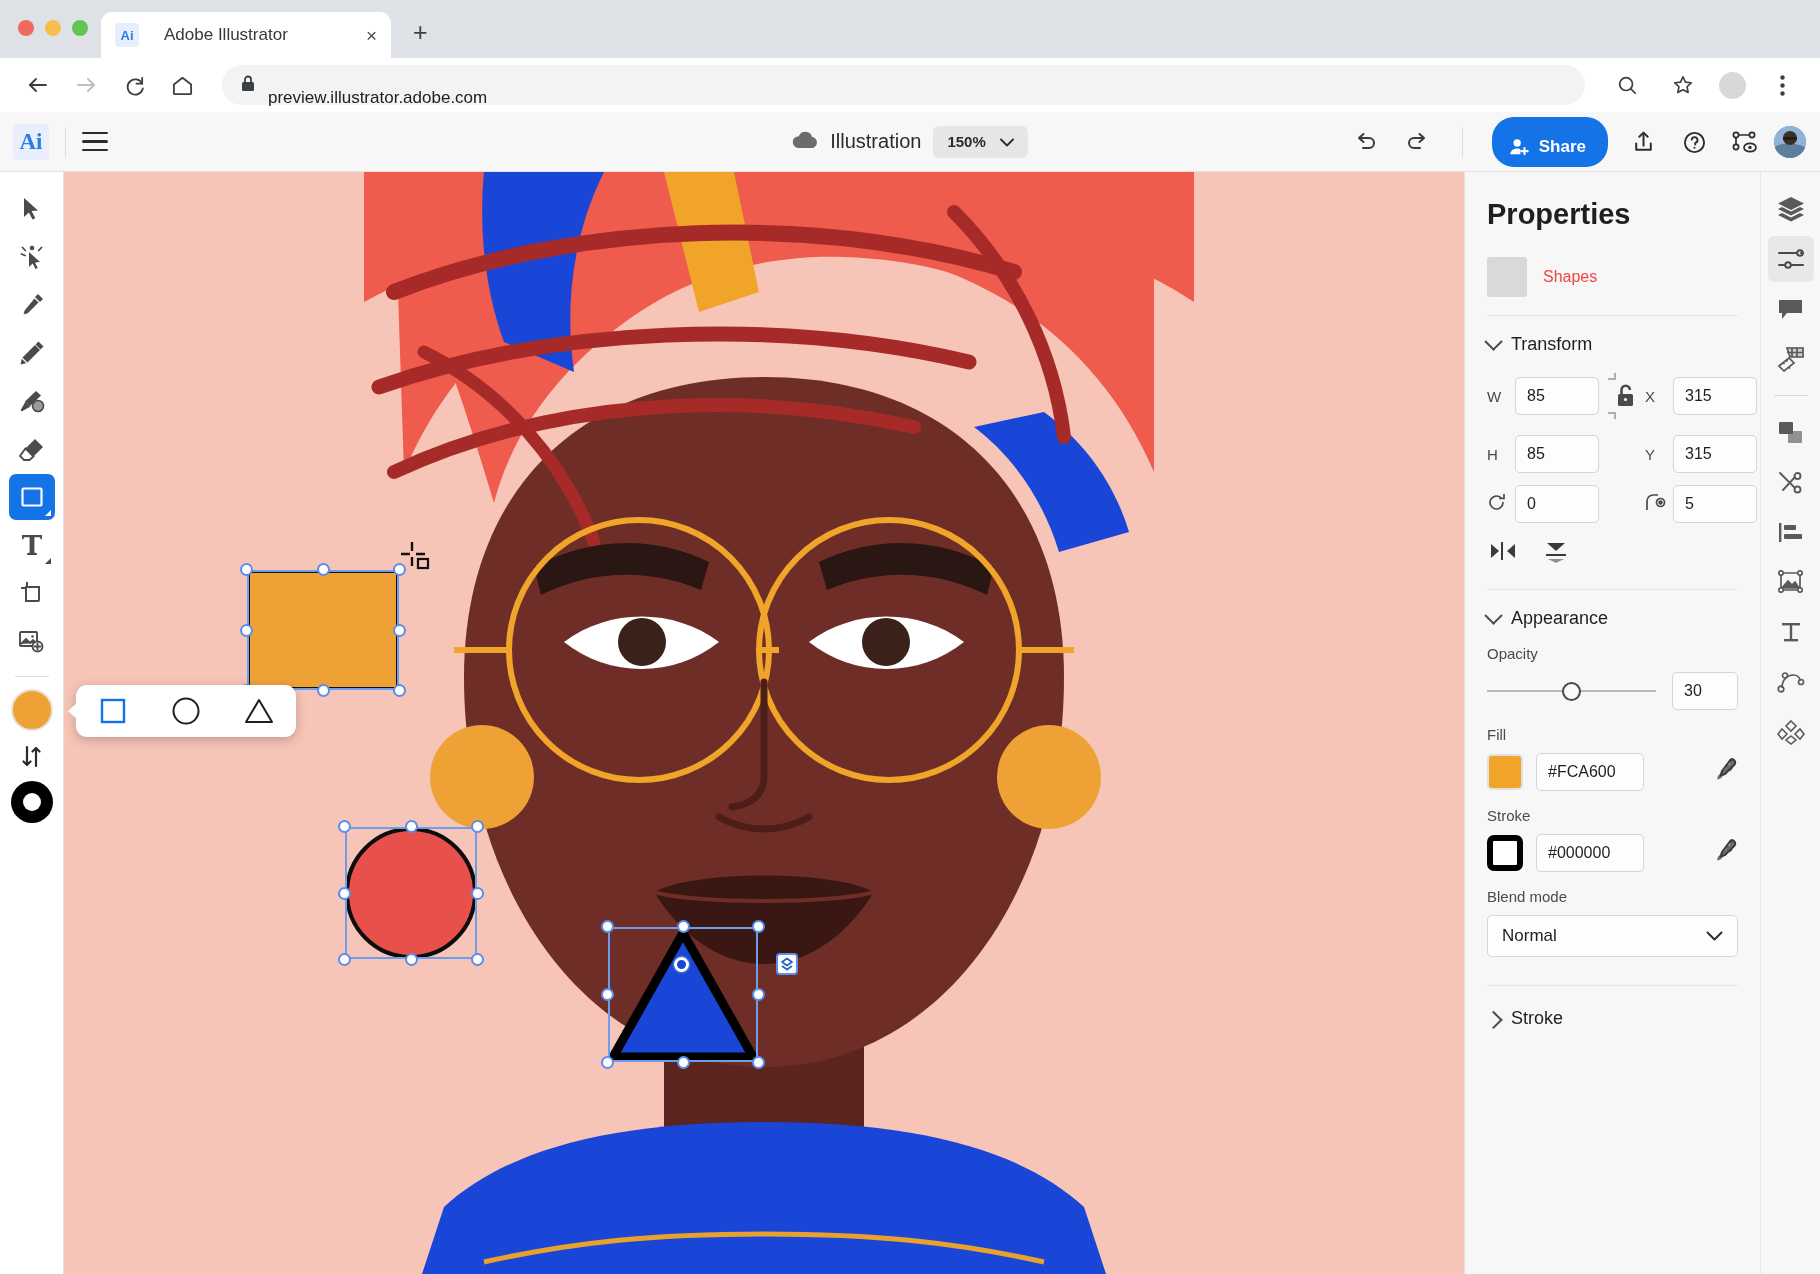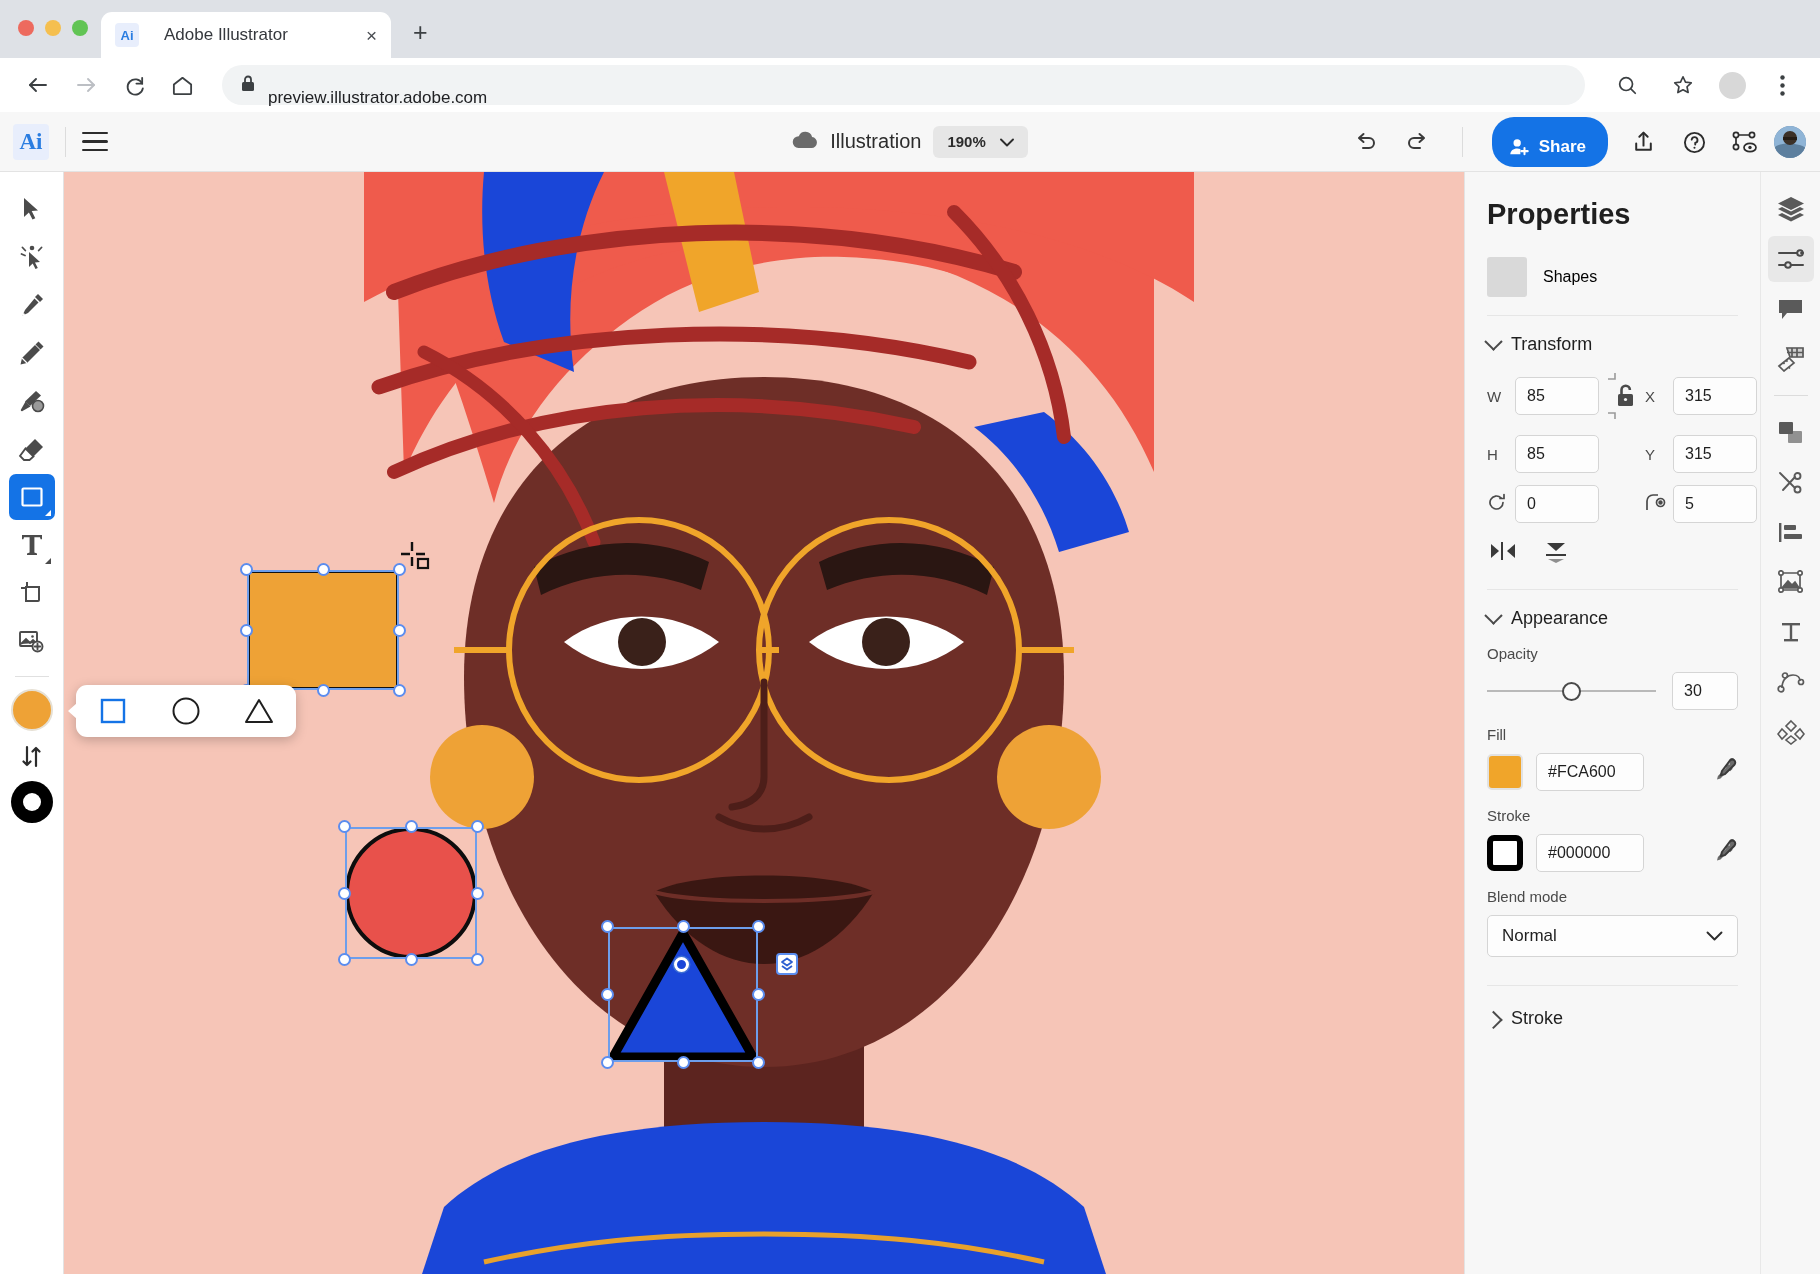--- a/index.html
+++ b/index.html
@@ -134,21 +134,21 @@
 
   
   .props {
     position:absolute; right:60px; top:60px; width:296px; bottom:0;
     background:#f7f7f7; border-left:1px solid #e3e3e3; padding:0 22px; overflow:hidden;
   }
   .props h1 { font-size:29px; color:#1f1f1f; font-weight:700; margin:26px 0 0 0; }
   .row-shapes { display:flex; align-items:center; gap:16px; margin:26px 0 14px 0; padding-bottom:18px;
                 border-bottom:1px solid #e6e6e6; }
   .thumb { width:40px; height:40px; background:#d9d9d9; border-radius:3px; }
-  .row-shapes span { font-size:16px; color:#000000; }
+  .row-shapes span { font-size:16px; color:#ef4444; }
   .sect-head { display:flex; align-items:center; gap:11px; margin:18px 0 14px 0; cursor:pointer; }
   .sect-head span { font-size:18px; color:#1f1f1f; }
   .chev { width:13px;height:13px; border-right:2.2px solid #4a4a4a; border-bottom:2.2px solid #4a4a4a; }
   .chev.down { transform:rotate(45deg) translate(-2px,-2px); }
   .chev.right { transform:rotate(-45deg) translate(-1px,1px); }
 
   .xform-grid { display:grid; grid-template-columns:22px 84px 34px 22px 84px; gap:12px 6px; align-items:center; }
   .lbl { font-size:15px; color:#4a4a4a; text-align:left; }
   .field {
     height:38px; background:#fdfdfd; border:1px solid #d5d5d5; border-radius:5px;
@@ -277,21 +277,21 @@
       </div>
 
       <div class="doc-center">
         <span>
           <svg width="26" height="19" viewBox="0 0 26 19" fill="#6b6b6b">
               <path d="M6.5 18h13a5.5 5.5 0 0 0 .6-10.96A7 7 0 0 0 6.8 6.2 5.1 5.1 0 0 0 6.5 18z"></path>
             </svg>
         </span>
         <span class="doc-name">Illustration</span>
         <span class="zoom-pill">
-          <span class="zoom-val">190%</span>
+          <span class="zoom-val">150%</span>
           <span>
             <svg width="14" height="9" viewBox="0 0 14 9" fill="none" stroke="#2c2c2c" stroke-width="1.9" stroke-linecap="round" stroke-linejoin="round">
                 <path d="M1 1.5L7 7.5 13 1.5"></path>
               </svg>
           </span>
         </span>
       </div>
 
       <div class="tb-right">
         <span class="icobtn">

